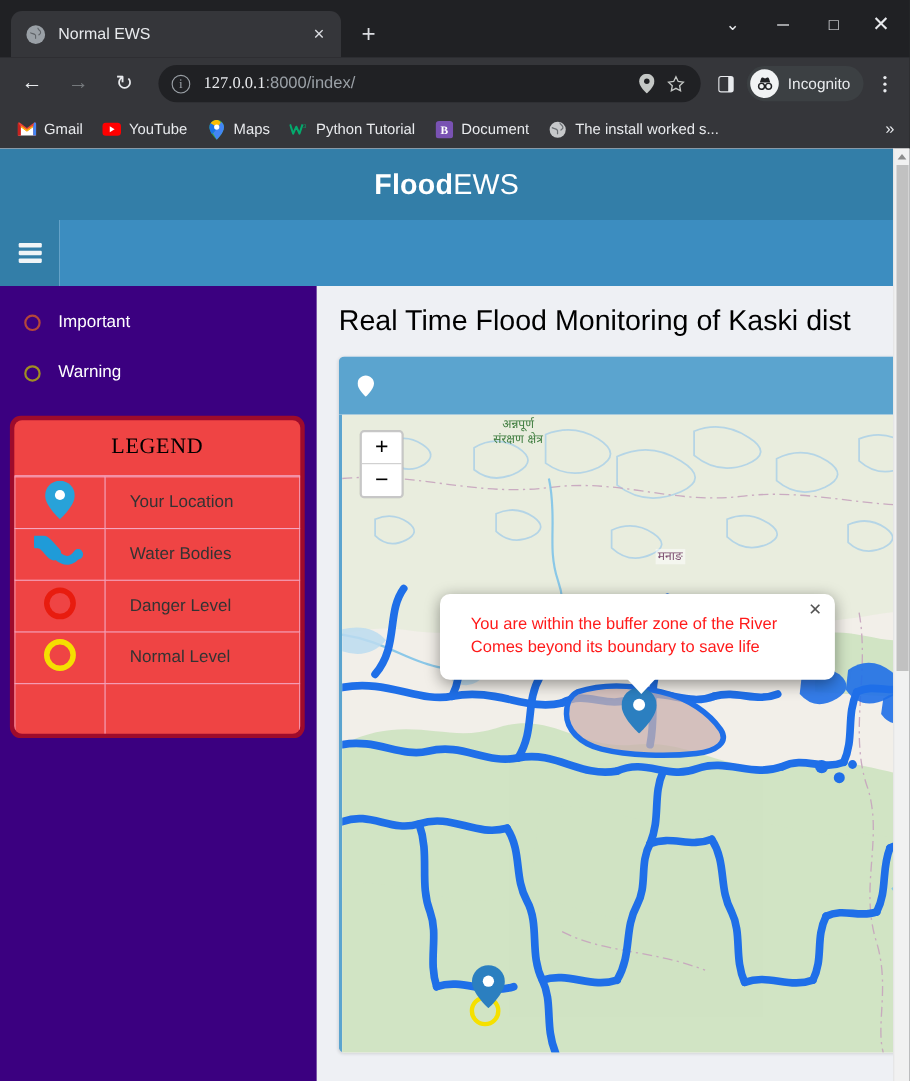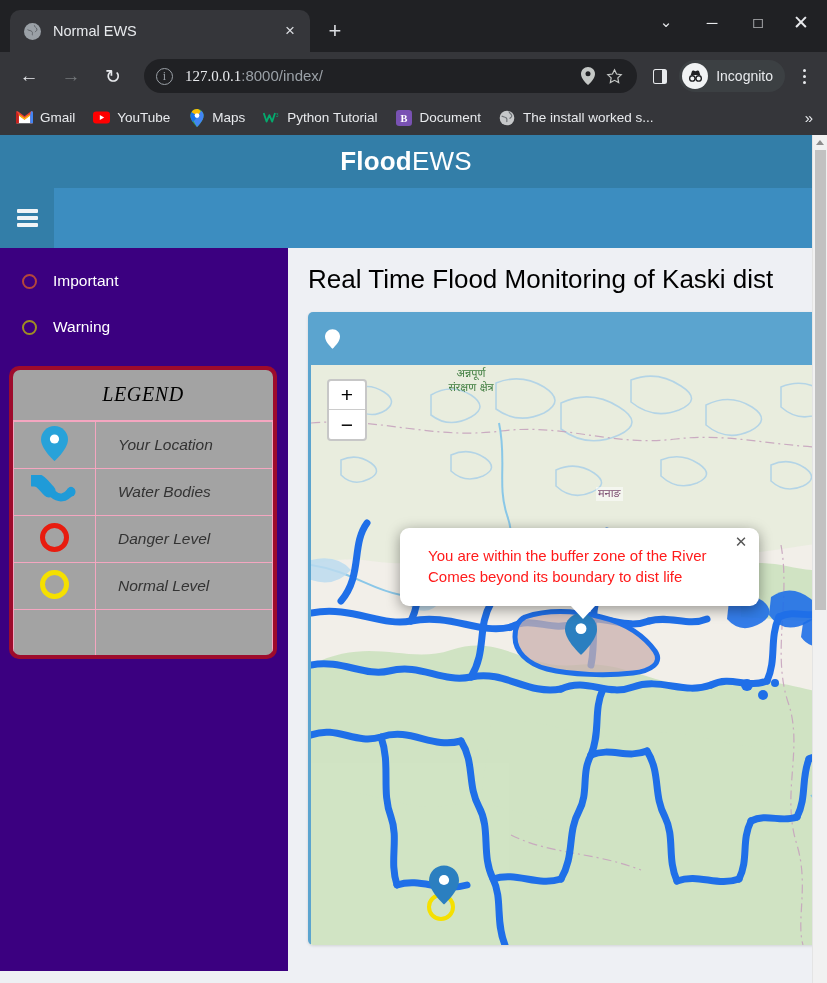--- a/index.html
+++ b/index.html
@@ -134,21 +134,21 @@
     position: absolute; left: 0; top: 135px; width: 827px; height: 848px;
     background: #eef0f4; overflow: hidden;
   }
   .page {
     position: absolute; left: 0; top: 0; width: 812px; height: 848px;
     background: #eef0f4;
   }
 
   
   .brandbar {
-    height: 53px; background: #337ea8; display: flex;
+    height: 65px; background: #337ea8; display: flex;
     align-items: center; justify-content: center; position: relative;
   }
   .brand {
     color: #ffffff; font-size: 26px; font-weight: 400;
     letter-spacing: .2px;
   }
   .brand b { font-weight: 700; }
 
   
   .subbar { display: flex; height: 60px; }
@@ -178,21 +178,21 @@
     border: 2px solid; flex: 0 0 auto; margin-right: 16px;
   }
   .side-label { white-space: nowrap; }
 
   
   .legend-wrap {
     margin: 16px 11px 0 9px; border: 4px solid #9e0b2c;
     border-radius: 10px; background: #9e0b2c; padding: 0;
   }
   .legend-box {
-    background: #a3a3a3; border-radius: 7px; overflow: hidden; font-style: italic;
+    background: #ef4444; border-radius: 7px; overflow: hidden;
   }
   .legend-title {
     font-family: "Liberation Serif", serif; font-size: 20px;
     color: #000; text-align: center; padding: 13px 0 14px 0;
     letter-spacing: .6px;
     border-bottom: 1.4px solid #f4a6c0;
   }
   .legend-table { width: 100%; border-collapse: collapse; }
   .legend-table td {
     border: 1.4px solid #f4a6c0; height: 47px; vertical-align: middle;
@@ -630,21 +630,21 @@
               <span class="mk" style="left:118px; top:500px;">
                 <svg width="30" height="40" viewBox="0 0 27 35">
                     <path d="M13.5 0C6 0 0 6 0 13.4 0 23 13.5 35 13.5 35S27 23 27 13.4C27 6 21 0 13.5 0z" fill="#2b7fc0"></path>
                     <circle cx="13.5" cy="13" r="4.6" fill="#fff"></circle>
                   </svg>
               </span>
               <span class="ring-marker" style="left:116px; top:528px; width:28px; height:28px; border-color:#f5e000;"></span>
 
               <div class="popup">
                 <div class="popup-text">You are within the buffer zone of the River</div>
-                <div class="popup-text">Comes beyond its boundary to dist life</div>
+                <div class="popup-text">Comes beyond its boundary to save life</div>
                 <div class="popup-close">✕</div>
                 <div class="popup-tail"></div>
               </div>
             </div>
           </div>
         </div>
       </div>
     </div>
   </div>
 

